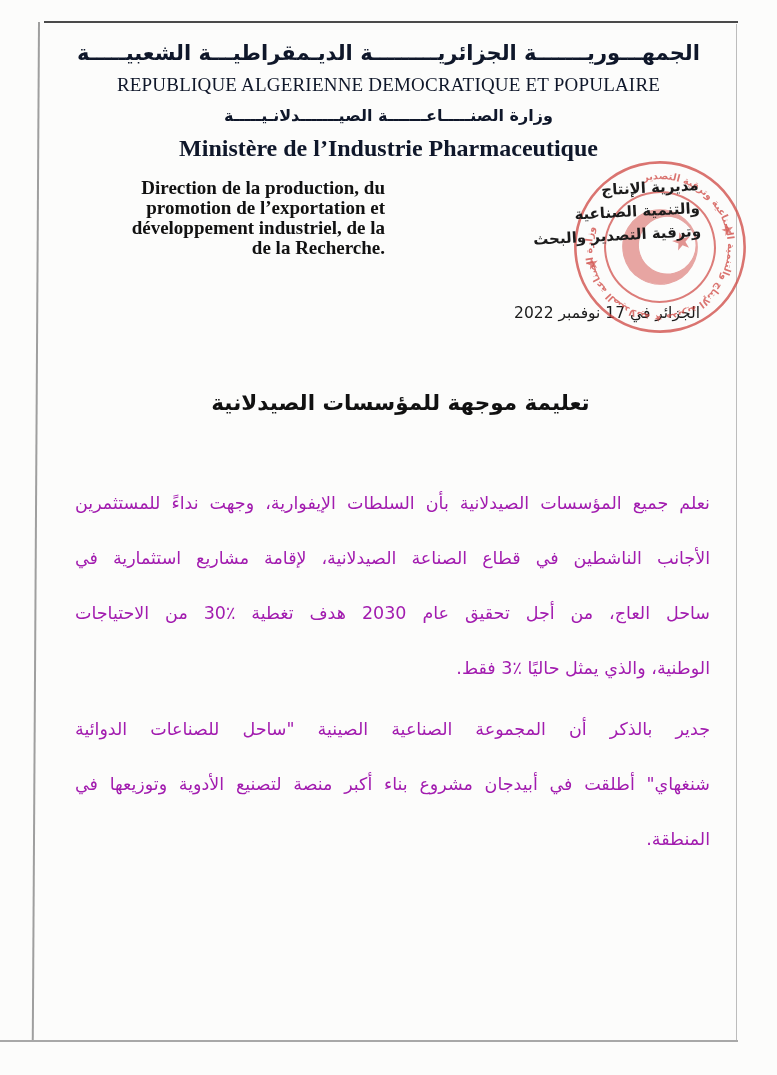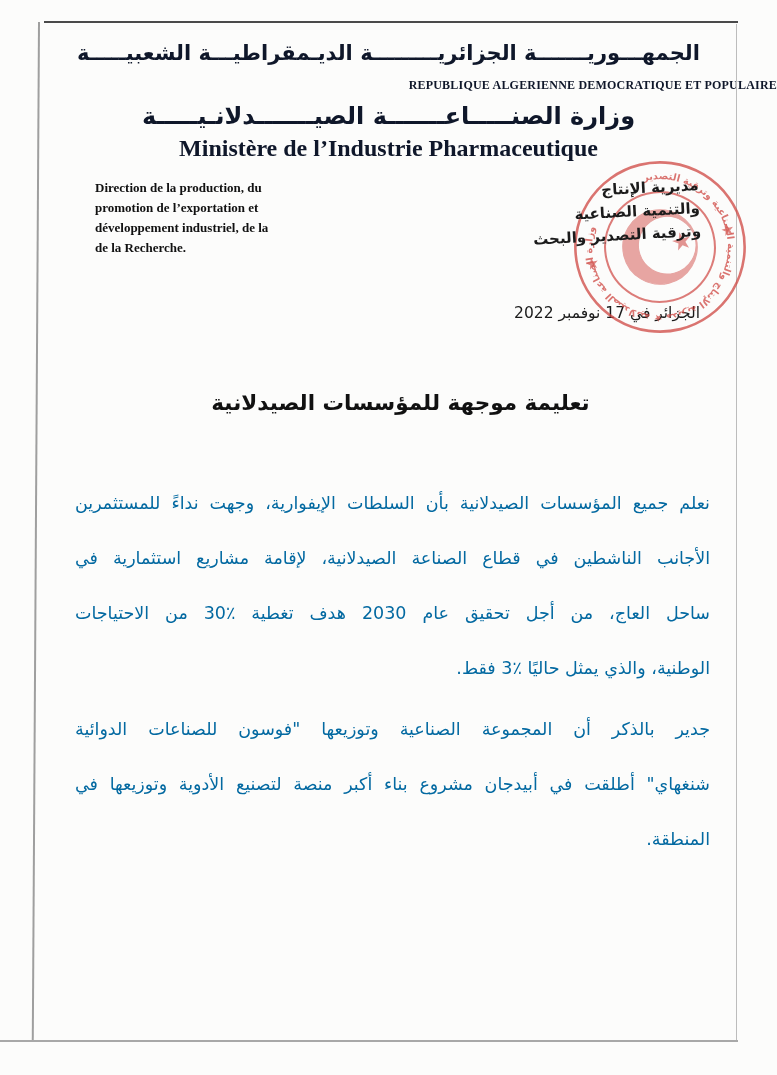--- a/index.html
+++ b/index.html
@@ -13,29 +13,29 @@
   
   .edge{position:absolute;background:#9a9a9a;}
   .edge-top{left:44px;top:21px;width:694px;height:2px;background:#4a4a4a;}
   .edge-left{left:38px;top:22px;width:2px;height:1020px;background:#9f9f9f;transform:rotate(0.35deg);transform-origin:top left;}
   .edge-right{left:736px;top:24px;width:1px;height:1018px;background:#bcbcbc;}
   .edge-bottom{left:0px;top:1040px;width:738px;height:2px;background:#a8a8a8;}
 
   
   .header{margin-top:34px;text-align:center;color:#0f172a;}
   .h-ar1{font-size:21px;font-weight:bold;line-height:38px;direction:rtl;}
-  .h-fr1{font-family:"Liberation Serif","DejaVu Serif",serif;font-weight:bold;font-size:12px;line-height:26px;letter-spacing:0.2px;text-align:right;}
-  .h-ar2{font-size:24px;font-weight:bold;line-height:36px;direction:rtl;}
+  .h-fr1{font-family:"Liberation Serif","DejaVu Serif",serif;font-weight:normal;font-size:19px;line-height:26px;letter-spacing:0.2px;}
+  .h-ar2{font-size:16px;font-weight:bold;line-height:36px;direction:rtl;}
   .h-fr2{font-family:"Liberation Serif","DejaVu Serif",serif;font-weight:bold;font-size:24px;line-height:28px;}
 
   
   .direction{
     margin:16px 0 0 95px;width:290px;
     font-family:"Liberation Serif","DejaVu Serif",serif;
-    font-weight:bold;font-size:13px;line-height:20px;color:#111;
+    font-weight:bold;font-size:19px;line-height:20px;color:#111;text-align:right;
   }
 
   
   .stamp{position:absolute;left:567px;top:154px;width:186px;height:186px;transform:rotate(-14deg);opacity:0.88;}
   .stamp-text{
     position:absolute;top:180px;right:77px;width:230px;
     direction:rtl;text-align:right;
     font-size:15px;font-weight:bold;line-height:23px;color:#1b1b1b;
     transform:rotate(-3deg);
   }
@@ -47,21 +47,21 @@
     font-size:15.5px;color:#1b1b1b;line-height:26px;
   }
 
   
   .title{
     margin-top:60px;text-align:center;direction:rtl;
     font-size:21.5px;font-weight:bold;color:#111;line-height:34px;margin-left:24px;
   }
 
   
-  .body{margin:56px 67px 0 75px;direction:rtl;color:#0369a1;font-size:17.5px;}
+  .body{margin:56px 67px 0 75px;direction:rtl;color:#a21caf;font-size:17.5px;}
   .bline{height:55px;line-height:55px;text-align:justify;text-align-last:justify;white-space:nowrap;}
   .bline.last{text-align:right;text-align-last:right;}
   .para2{margin-top:6px;}
 </style>
 </head>
 <body>
 
 <div class="page">
 
   <div class="edge edge-top"></div>
@@ -110,18 +110,18 @@
     <span>الجزائر في 17 نوفمبر 2022</span>
   </div>
 
   <div class="title">تعليمة موجهة للمؤسسات الصيدلانية</div>
 
   <div class="body">
     <div class="bline">نعلم جميع المؤسسات الصيدلانية بأن السلطات الإيفوارية، وجهت نداءً للمستثمرين</div>
     <div class="bline">الأجانب الناشطين في قطاع الصناعة الصيدلانية، لإقامة مشاريع استثمارية في</div>
     <div class="bline">ساحل العاج، من أجل تحقيق عام 2030 هدف تغطية ٪30 من الاحتياجات</div>
     <div class="bline last">الوطنية، والذي يمثل حاليًا ٪3 فقط.</div>
-    <div class="bline para2">جدير بالذكر أن المجموعة الصناعية وتوزيعها "فوسون للصناعات الدوائية</div>
+    <div class="bline para2">جدير بالذكر أن المجموعة الصناعية الصينية "ساحل للصناعات الدوائية</div>
     <div class="bline">شنغهاي" أطلقت في أبيدجان مشروع بناء أكبر منصة لتصنيع الأدوية وتوزيعها في</div>
     <div class="bline last">المنطقة.</div>
   </div>
 
 </div>
 
 </body></html>

